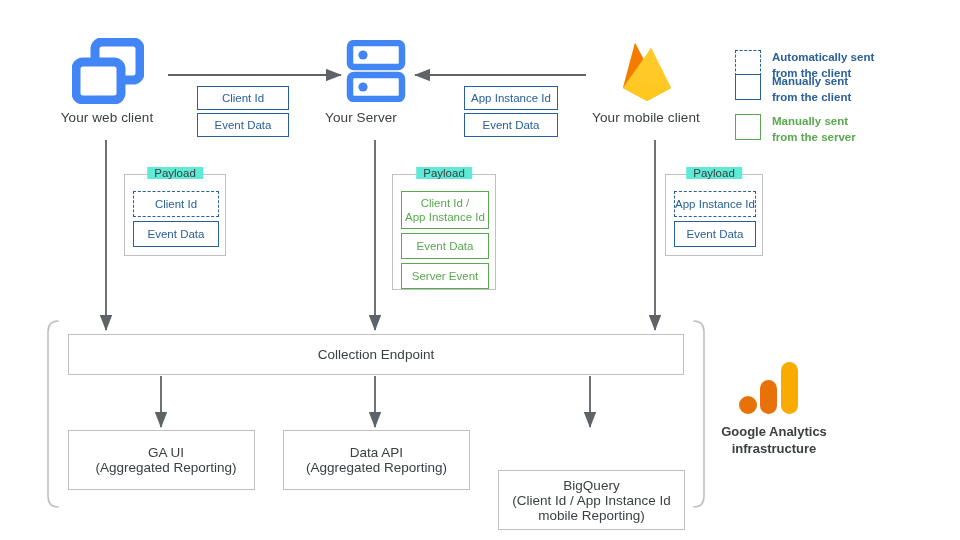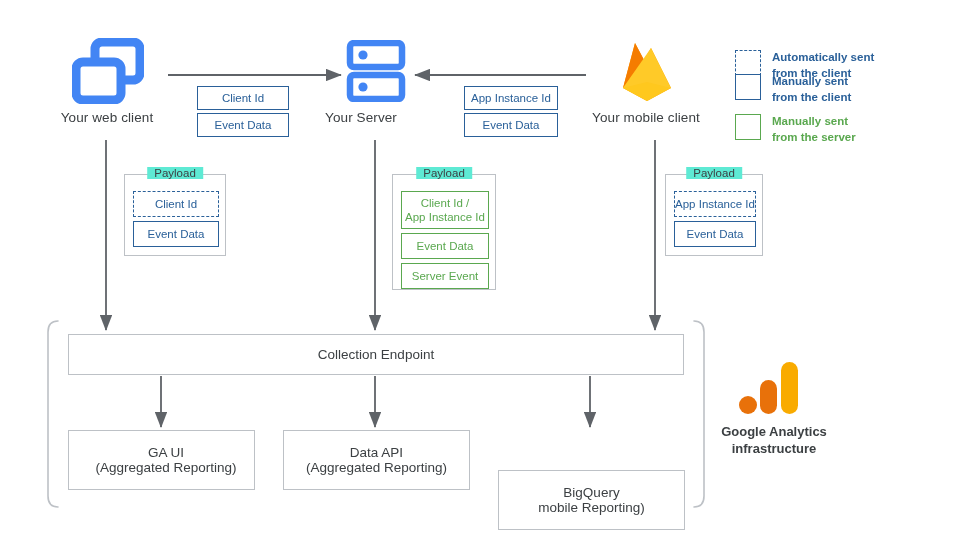--- a/index.html
+++ b/index.html
@@ -240,20 +240,21 @@
     <span class="line2">(Aggregated Reporting)</span>
   </div>
 
   <div class="abs gbox" style="left:283px; top:430px; width:187px; height:60px;">
     <span class="line1">Data API</span>
     <span class="line2">(Aggregated Reporting)</span>
   </div>
 
   <div class="abs gbox" style="left:498px; top:430px; width:187px; height:60px;margin-top:40px;">
     <span class="line1">BigQuery</span>
+    <span class="line2">(Client Id / App Instance Id</span>
     <span class="line2">mobile Reporting)</span>
   </div>
 
   <div class="abs" style="left:738px; top:362px; width:72px; height:58px;">
     <svg width="72" height="58" viewBox="0 0 72 58">
       <rect x="43" y="0" width="17" height="52" rx="8.5" ry="8.5" fill="#F9AB00"></rect>
       <rect x="22" y="18" width="17" height="34" rx="8.5" ry="8.5" fill="#E8710A"></rect>
       <circle cx="10" cy="43" r="9" fill="#E8710A"></circle>
     </svg>
   </div>

